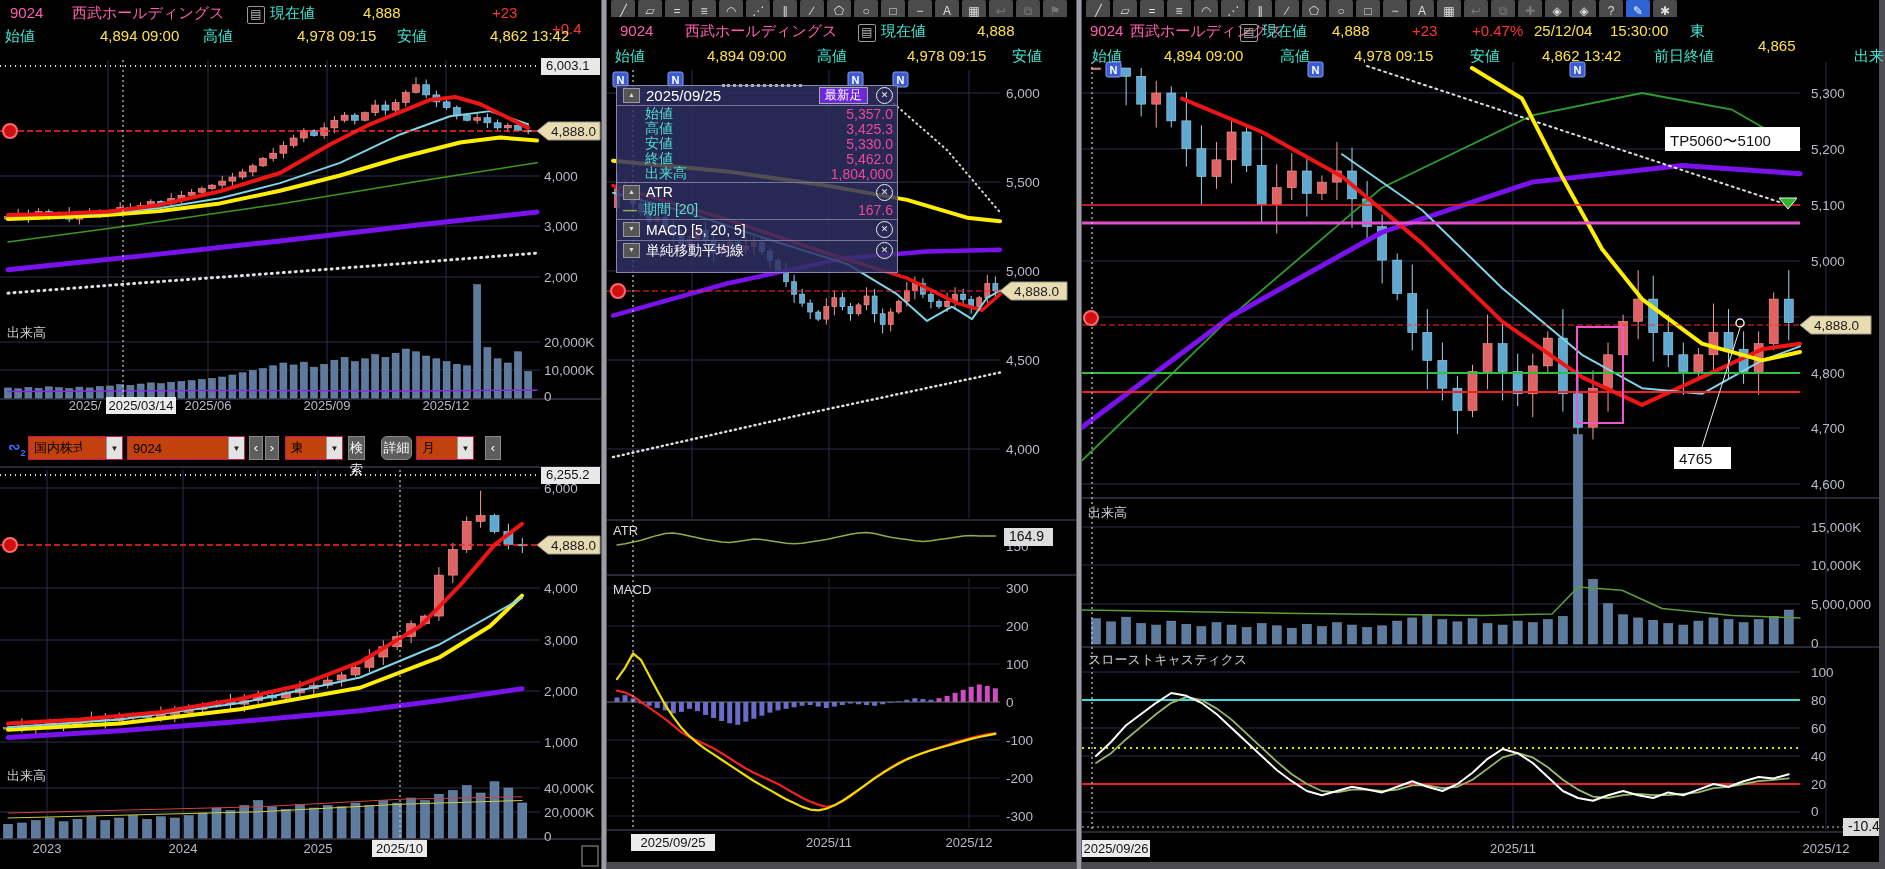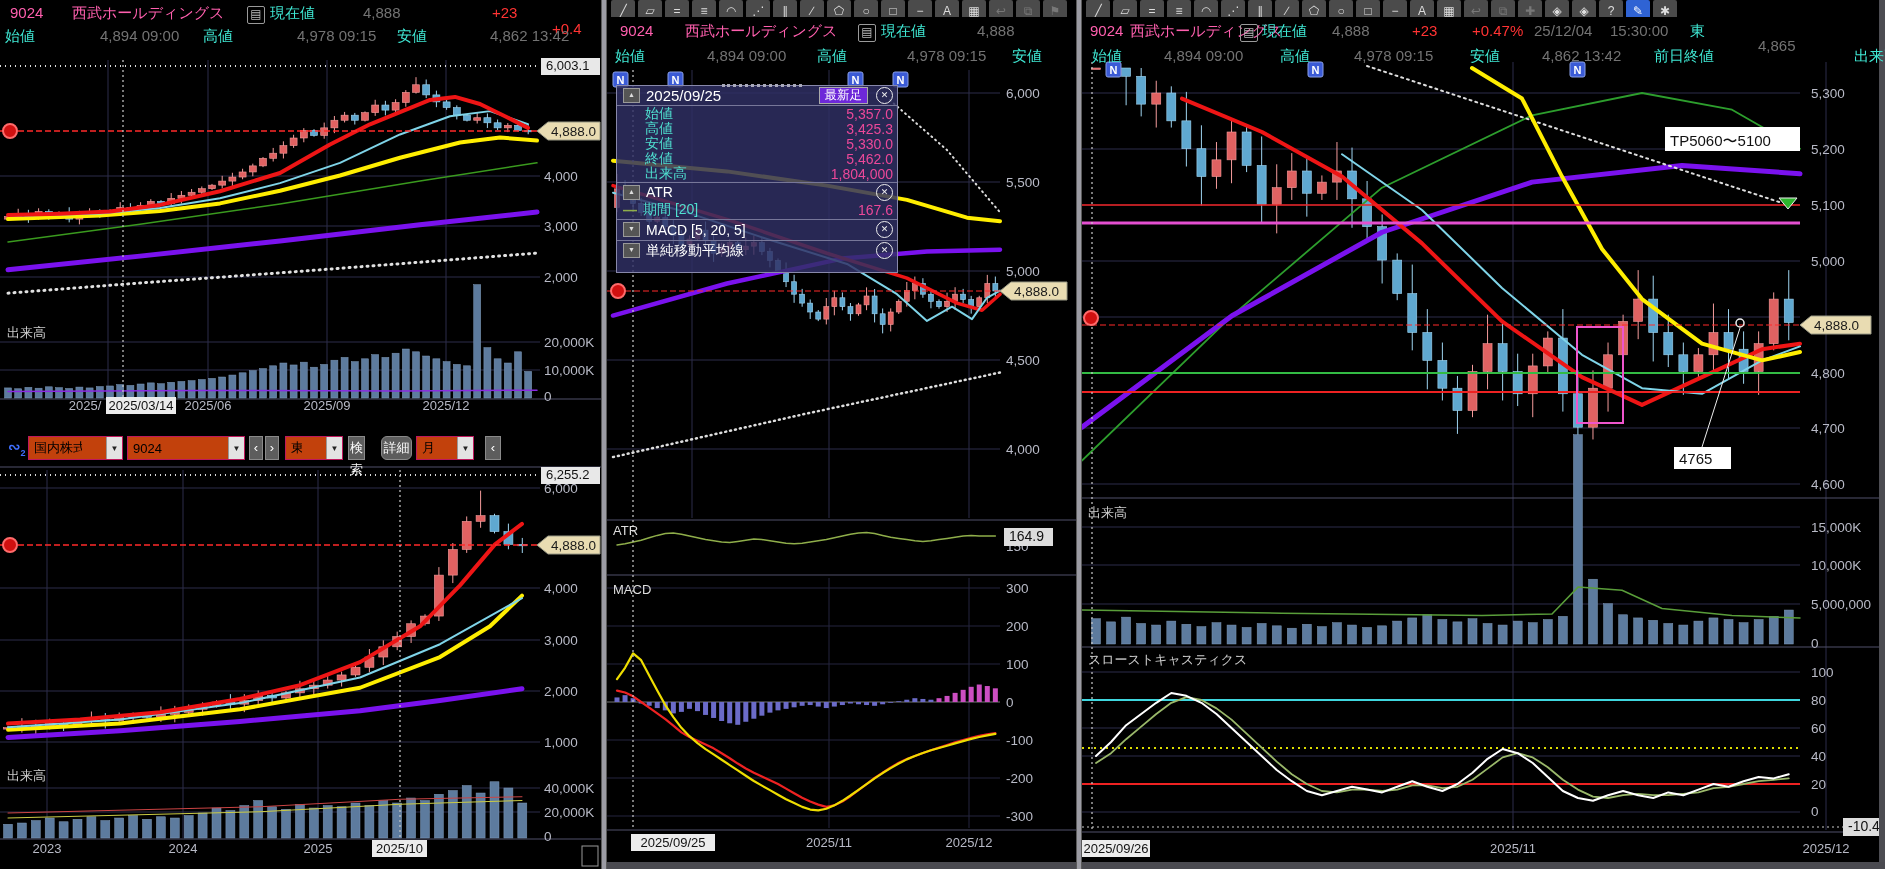--- a/index.html
+++ b/index.html
@@ -6,21 +6,21 @@
   body{width:1885px;height:869px;position:relative;overflow:hidden;
        font-family:"Liberation Sans","DejaVu Sans",sans-serif;-webkit-font-smoothing:antialiased;}
   .panel{position:absolute;top:0;height:869px;overflow:hidden;background:#000;}
   #p-left{left:0;width:601px;}
   #p-mid{left:607px;width:469px;}
   #p-right{left:1082px;width:803px;}
   .divider{position:absolute;top:0;width:6px;height:869px;background:#9b9ba3;
            border-left:1px solid #5a5a5a;border-right:1px solid #5a5a5a;box-sizing:border-box;}
   svg.chart{position:absolute;left:0;top:0;}
   .hspan{position:absolute;white-space:nowrap;font-size:15px;line-height:17px;}
-  .pink{color:#ff5fae;} .cyan{color:#3fe8d4;} .yel{color:#737373;} .red{color:#ff3333;}
+  .pink{color:#ff5fae;} .cyan{color:#3fe8d4;} .yel{color:#fde047;} .red{color:#ff3333;}
   .listicon{display:inline-block;width:16px;height:16px;border:1px solid #9a9a9a;color:#bbb;
             font-size:12px;line-height:15px;text-align:center;border-radius:2px;}
   .iconrow{position:absolute;left:4px;top:0;height:17px;overflow:hidden;white-space:nowrap;}
   .ticon{display:inline-block;width:24px;height:24px;background:#4b4b4b;color:#ddd;font-size:12px;
          text-align:center;line-height:22px;margin-right:3px;border-radius:2px;vertical-align:top;}
   .ticon.act{background:#2f63d4;color:#fff;}
   .ticon.dim{color:#787878;}
   
   .toolbar{position:absolute;left:0;top:433px;width:601px;height:30px;background:#000;}
   .tb{position:absolute;top:3px;height:24px;box-sizing:border-box;font-size:13px;}

